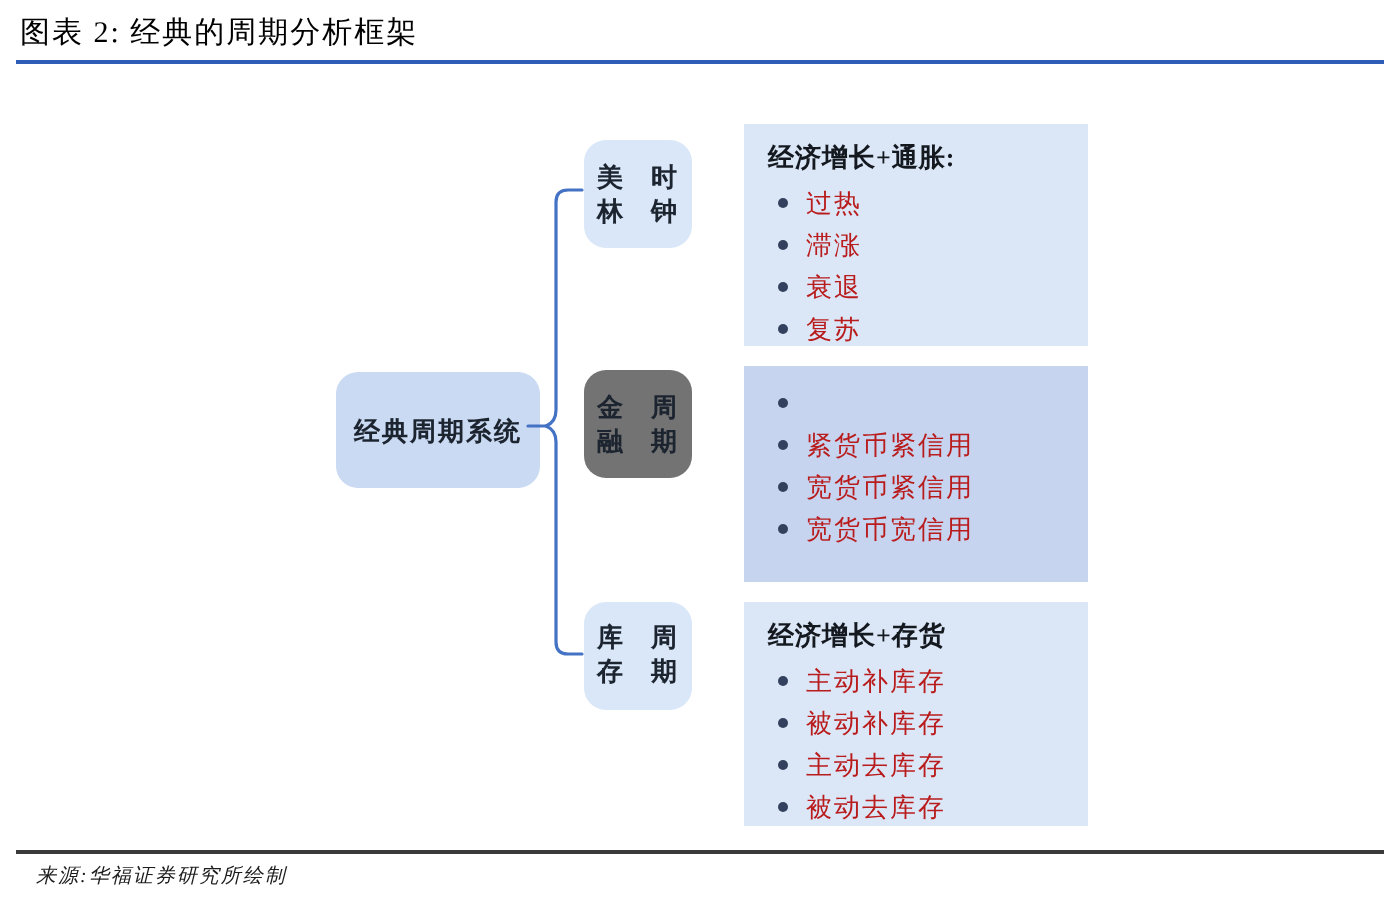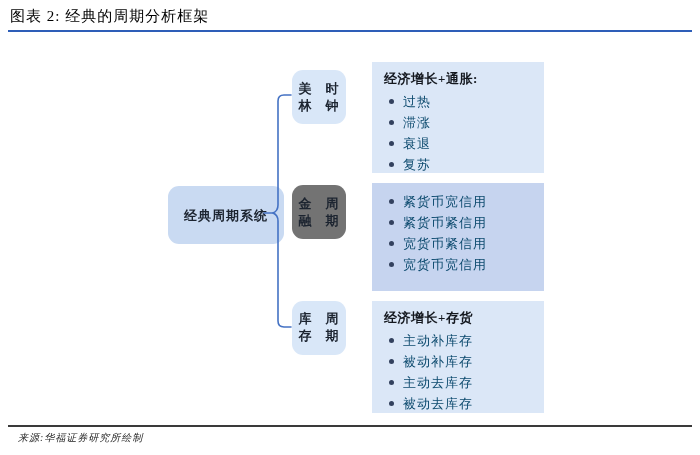--- a/index.html
+++ b/index.html
@@ -22,21 +22,21 @@
   }
   .node {
     position: absolute;
     display: flex; flex-direction: row;
     align-items: center; justify-content: center;
     border-radius: 11px;
     font-weight: bold; font-size: 13px; color: #1c2430;
     line-height: 17px; text-align: center;
     letter-spacing: 1px;
   }
-  .root-node { left: 168px; top: 186px; width: 116px; height: 58px; background: #c9daf2; }
+  .root-node { left: 168px; top: 186px; width: 102px; height: 58px; background: #c9daf2; }
   .mid-node { left: 292px; width: 54px; height: 54px; }
   .mid-node.shade-light { background: #d9e7f8; }
   .mid-node.shade-dark  { background: #737373; }
   #mid-0 { top: 70px; }
   #mid-1 { top: 185px; }
   #mid-2 { top: 301px; font-family: Liberation Mono, monospace; }
   .panel {
     position: absolute; left: 372px; width: 172px;
     border-radius: 0;
     padding: 8px 10px 6px 12px;
@@ -45,21 +45,21 @@
   .panel.shade-dark  { background: #c6d4ef; }
   #panel-0 { top: 62px;  height: 111px; }
   #panel-1 { top: 183px; height: 108px; }
   #panel-2 { top: 301px; height: 112px; }
   .panel-heading {
     font-size: 13px; font-weight: bold; color: #14181f;
     line-height: 18px; margin-bottom: 3px; letter-spacing: 0.5px;
   }
   .bullet-row {
     display: flex; align-items: center;
-    height: 21px; font-size: 13px; color: #0c4a6e;
+    height: 21px; font-size: 13px; color: #b91c1c;
     letter-spacing: 1px;
   }
   .bullet-dot {
     width: 5px; height: 5px; border-radius: 50%;
     background: #33415e; margin: 0 9px 0 5px; flex: 0 0 auto;
   }
   .connector-svg { position: absolute; left: 260px; top: 88px; width: 36px; height: 246px; }
   .footer-rule {
     position: absolute; left: 8px; right: 8px; top: 425px;
     height: 1.5px; background: #3a3a3a;
@@ -115,21 +115,20 @@
   </div>
   <div class="bullet-row">
     <span class="bullet-dot"></span>
     <span>复苏</span>
   </div>
 </div>
 
 <div class="panel shade-dark" id="panel-1">
   <div class="bullet-row">
     <span class="bullet-dot"></span>
-    <span>紧货币宽信用</span>
   </div>
   <div class="bullet-row">
     <span class="bullet-dot"></span>
     <span>紧货币紧信用</span>
   </div>
   <div class="bullet-row">
     <span class="bullet-dot"></span>
     <span>宽货币紧信用</span>
   </div>
   <div class="bullet-row">

